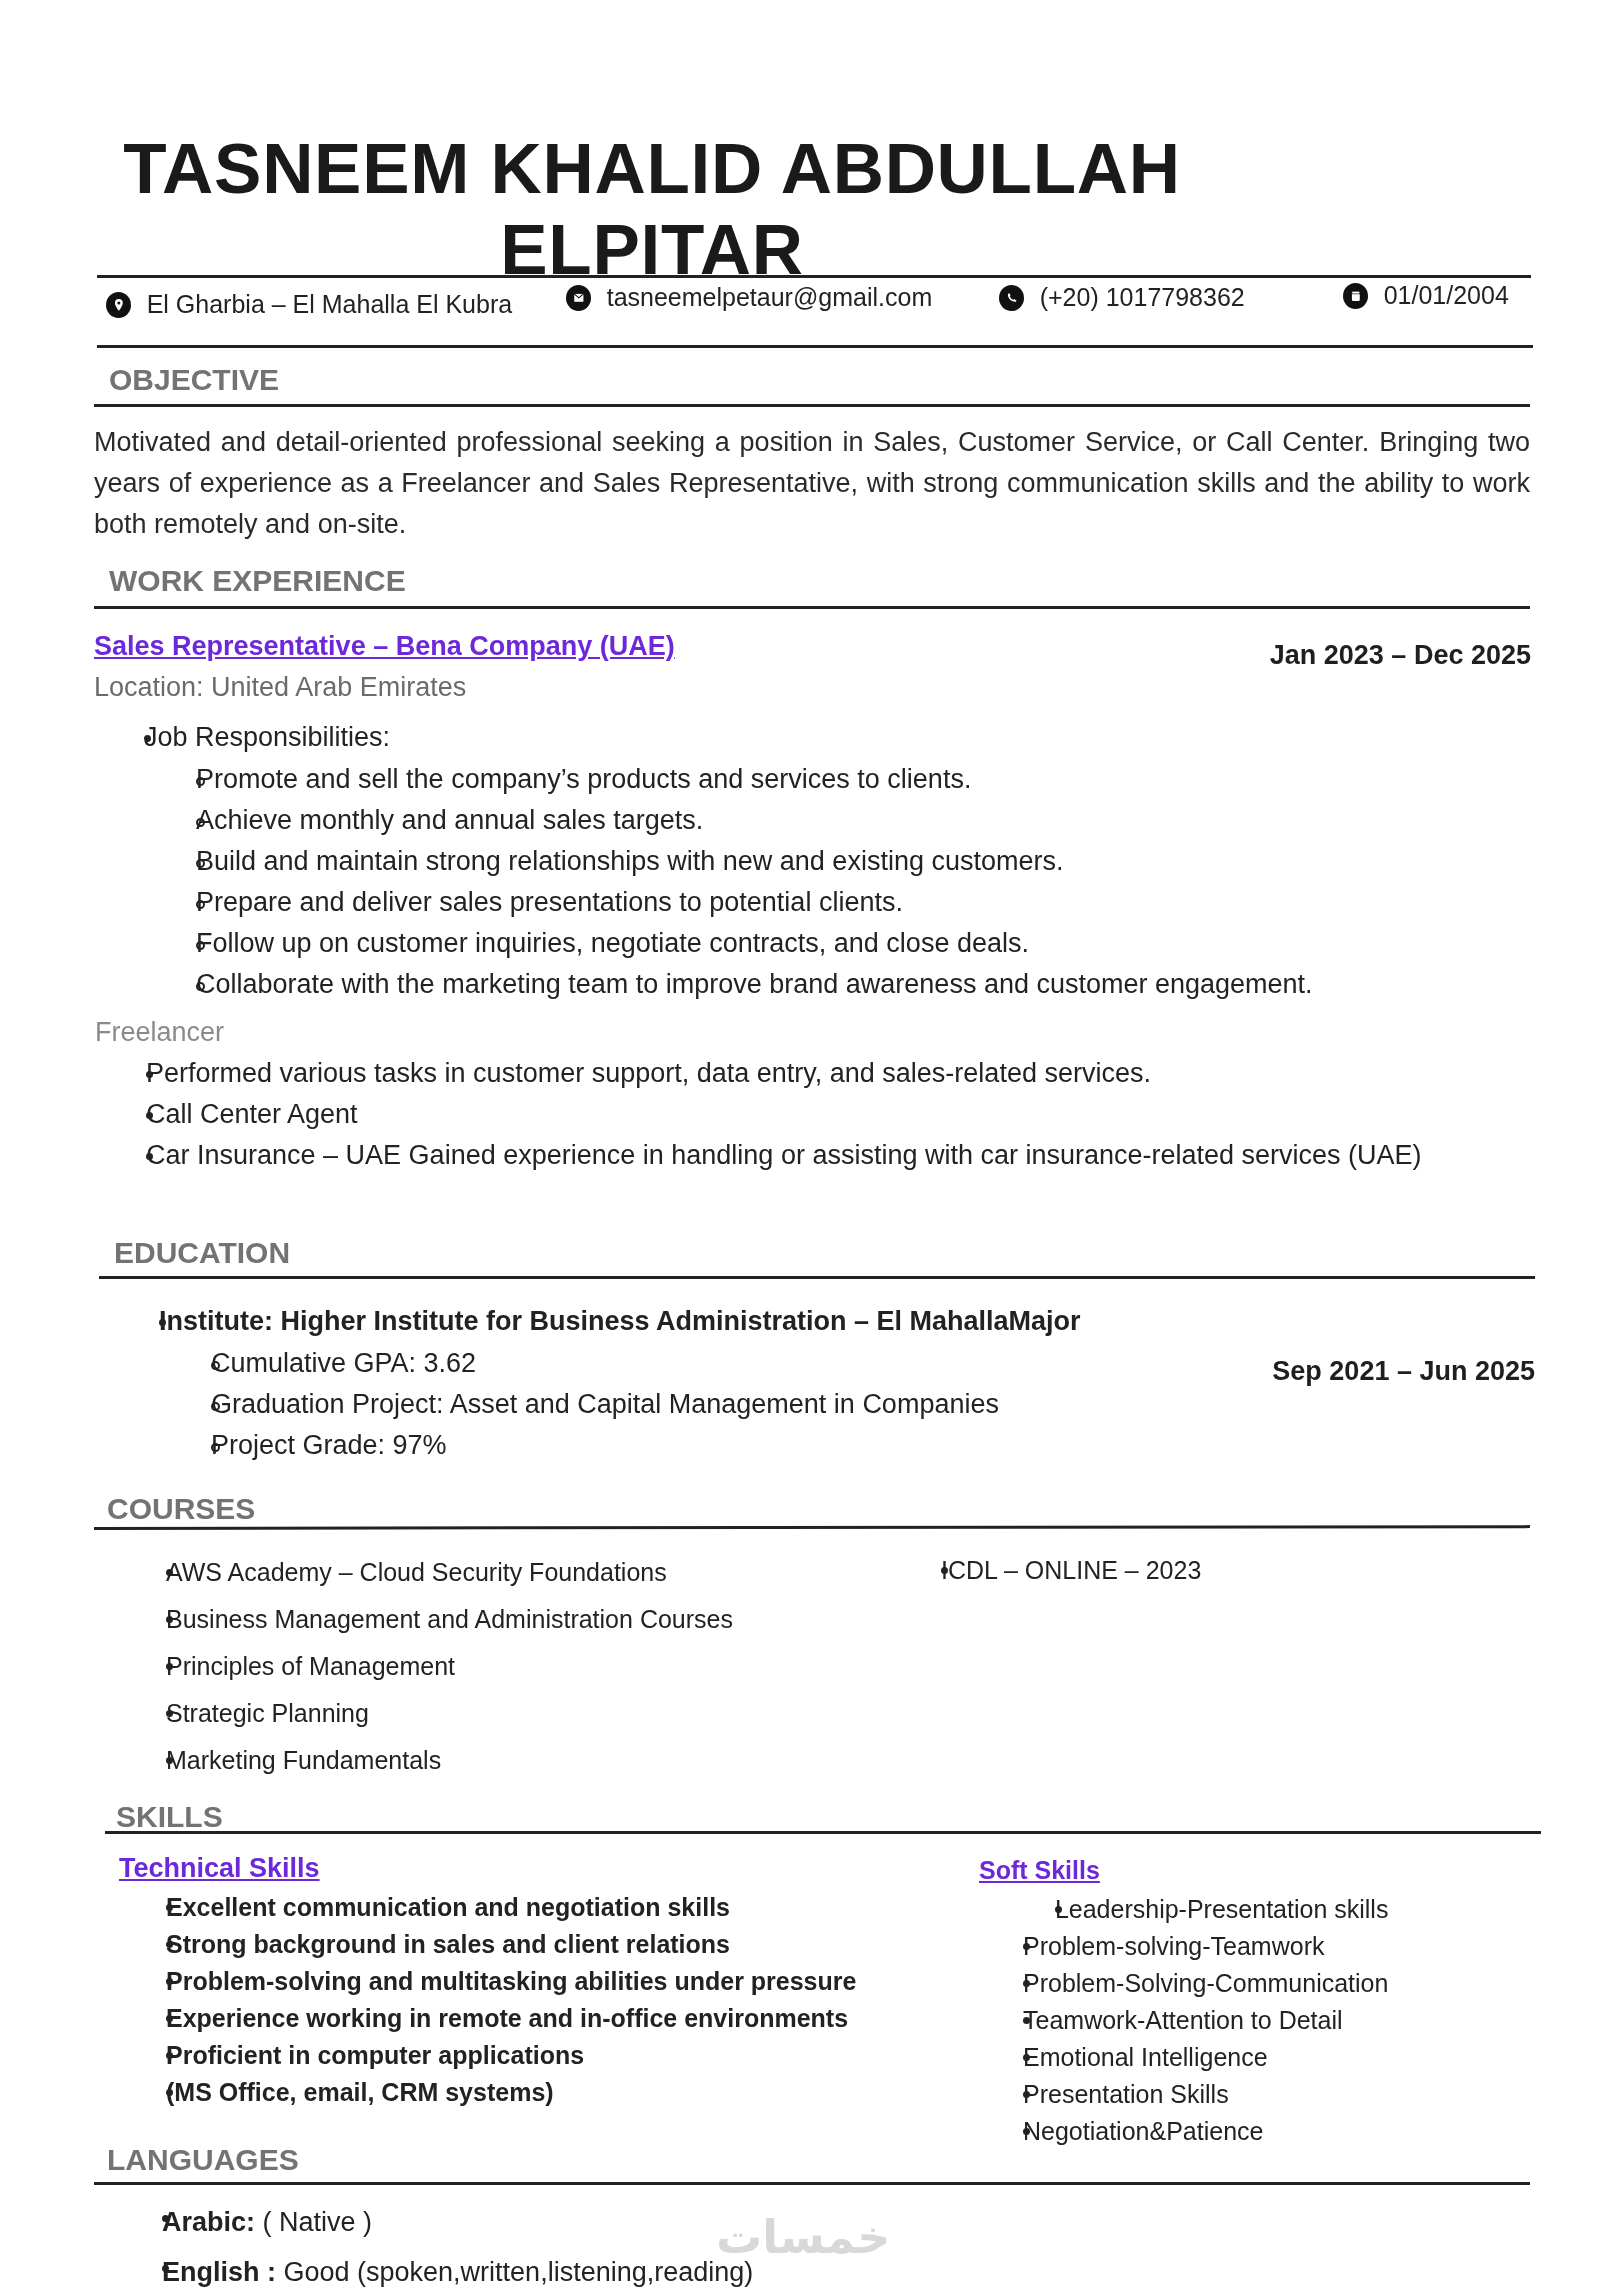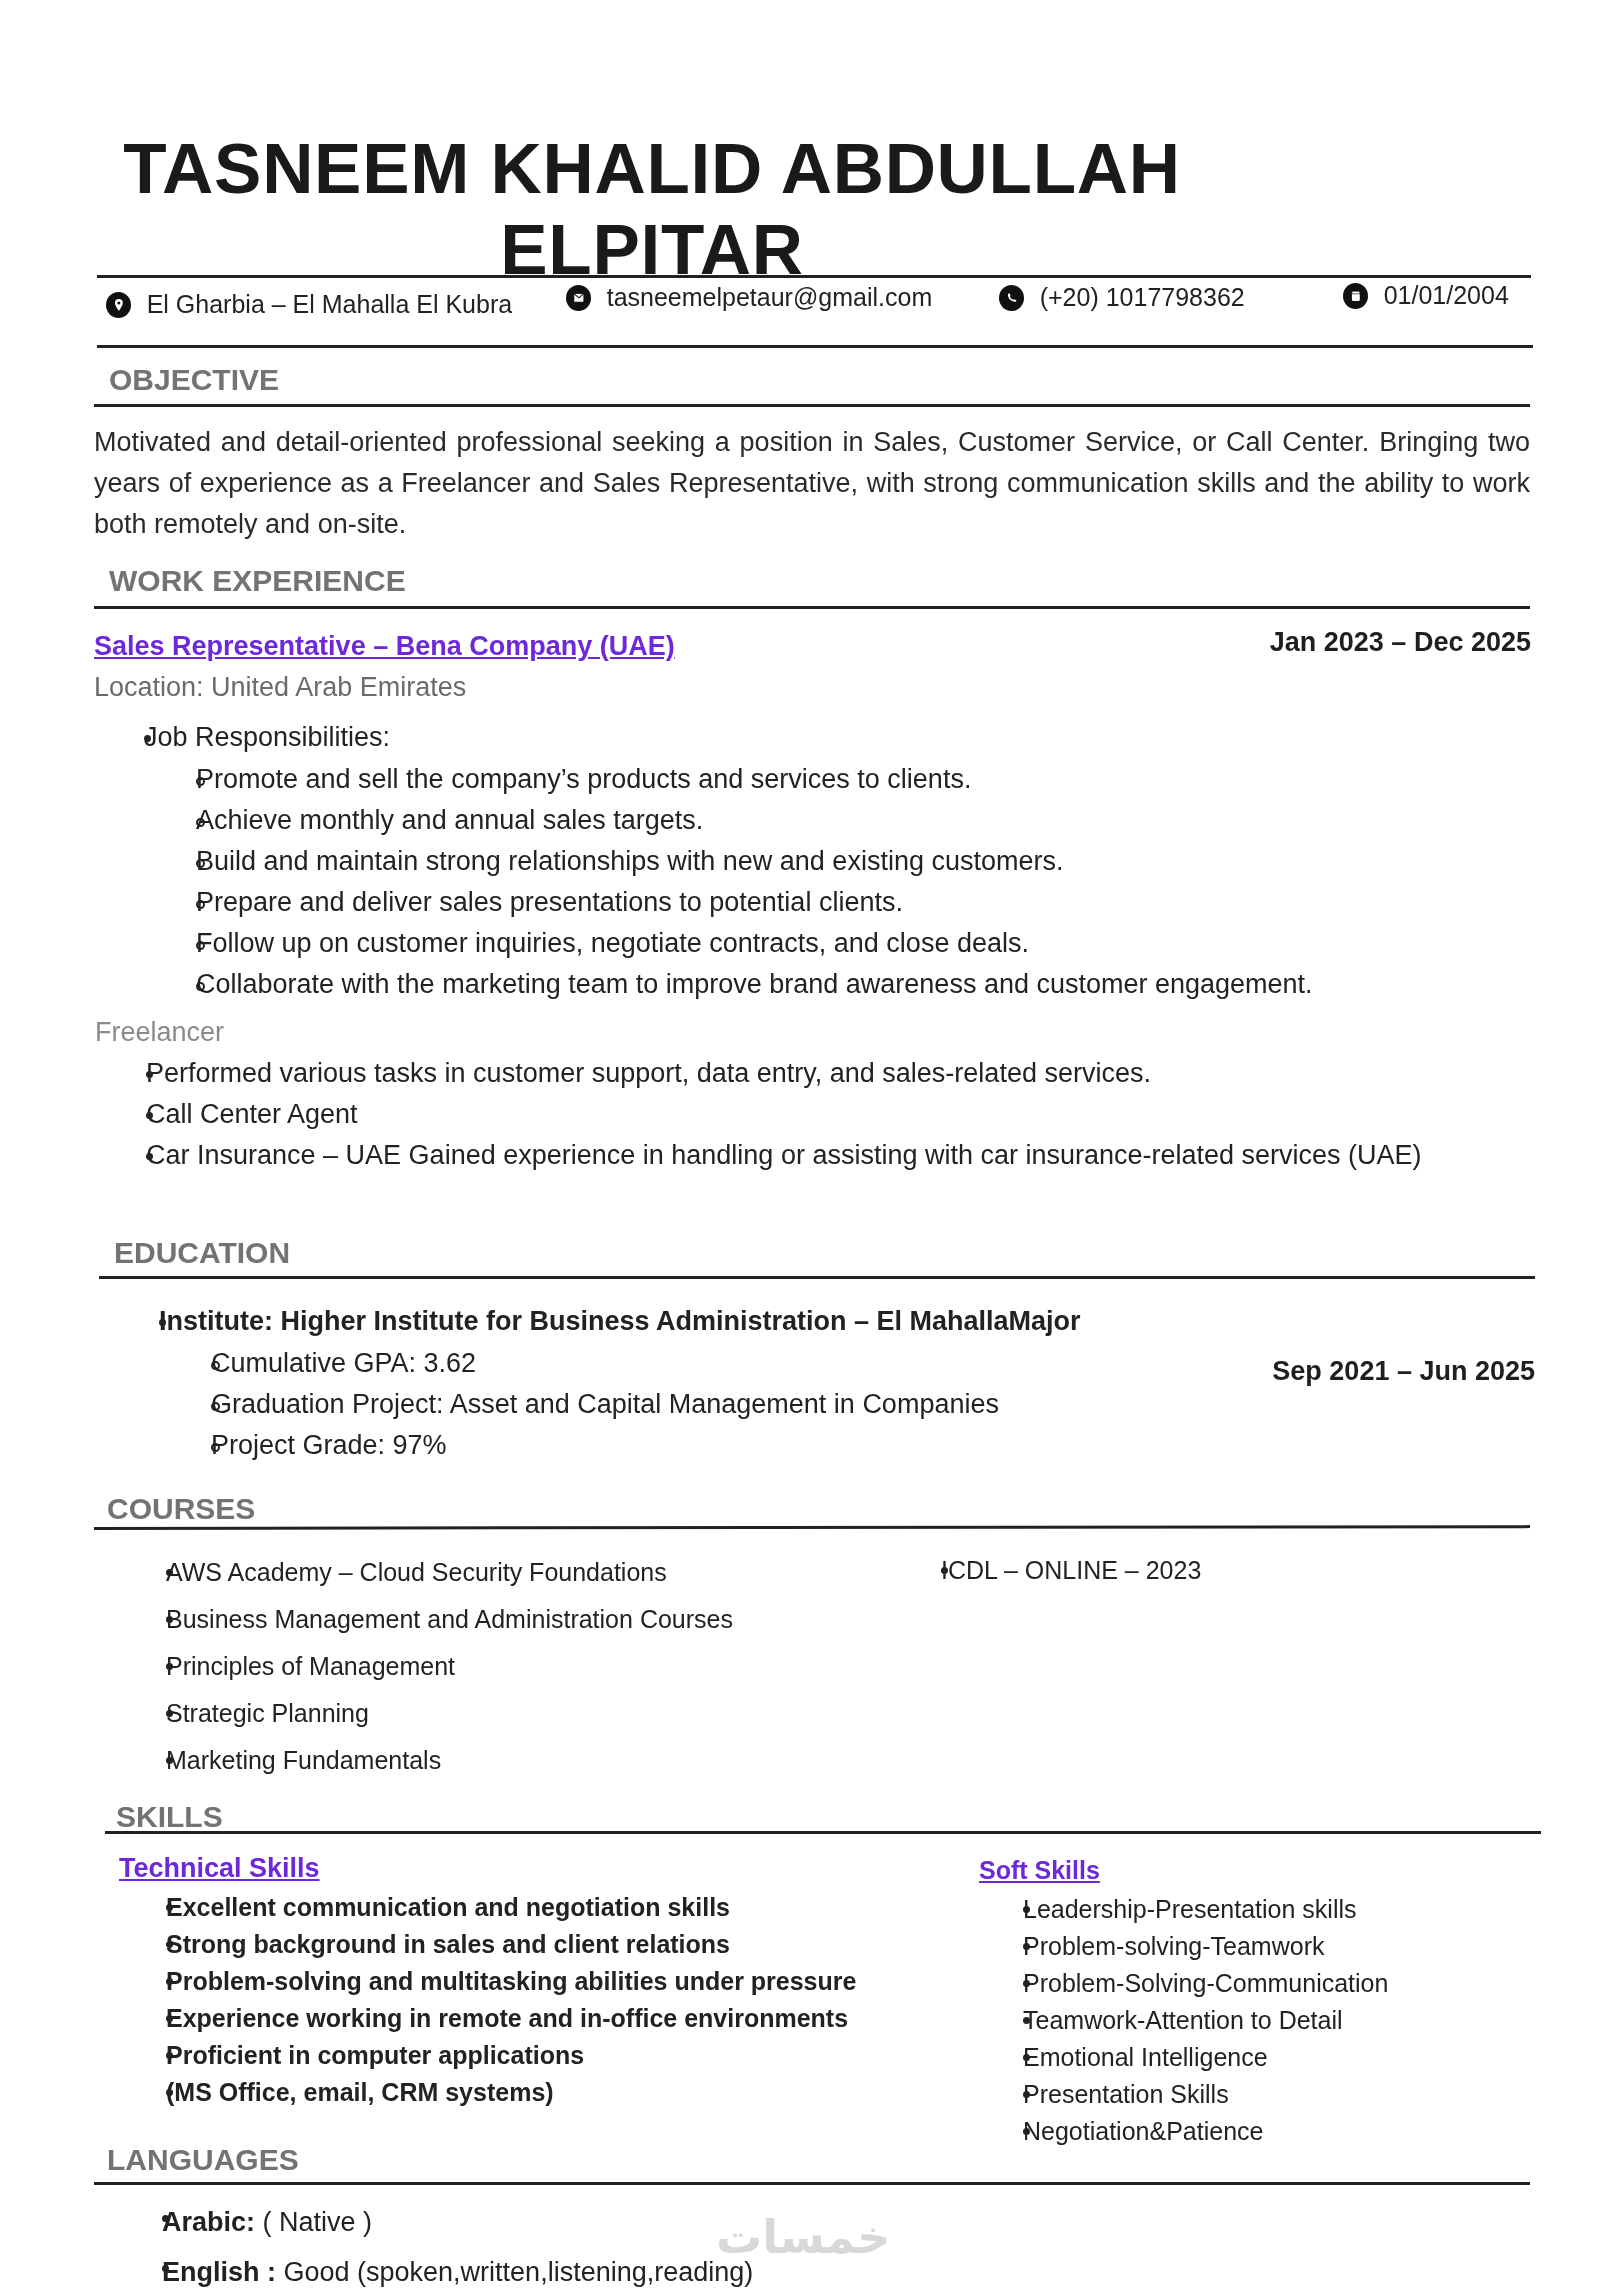--- a/index.html
+++ b/index.html
@@ -74,21 +74,21 @@
 </div>
 <div class="hr" style="left:97px; width:1436px; top:345px;"></div>
 
 <div class="sec" style="left:109px; top:363px;">OBJECTIVE</div>
 <div class="hr" style="left:94px; width:1436px; top:404px;"></div>
 <div class="para" style="top:422px;">Motivated and detail-oriented professional seeking a position in Sales, Customer Service, or Call Center. Bringing two years of experience as a Freelancer and Sales Representative, with strong communication skills and the ability to work both remotely and on-site.</div>
 
 <div class="sec" style="left:109px; top:564px;">WORK EXPERIENCE</div>
 <div class="hr" style="left:94px; width:1436px; top:606px;"></div>
 <div class="job-title" style="left:94px; top:631px;">Sales Representative – Bena Company (UAE)</div>
-<div class="date" style="right:92px; top:627px;">Jan 2023 – Dec 2025</div>
+<div class="date" style="right:92px; top:640px;">Jan 2023 – Dec 2025</div>
 <div class="muted" style="left:94px; top:672px;">Location: United Arab Emirates</div>
 
 <ul class="lst" style="left:114px; top:717px;">
   <li class="li" style="padding-left:30px;">
     <span>Job Responsibilities:</span>
   </li>
 </ul>
 <ul class="lst" style="left:166px; top:759px;">
   <li class="li circle" style="padding-left:30px;">Promote and sell the company’s products and services to clients.</li>
   <li class="li circle" style="padding-left:30px;">Achieve monthly and annual sales targets.</li>
@@ -136,21 +136,21 @@
 <ul class="lst skills bold" style="left:136px; top:1889px;">
   <li class="li" style="padding-left:30px;">Excellent communication and negotiation skills</li>
   <li class="li" style="padding-left:30px;">Strong background in sales and client relations</li>
   <li class="li" style="padding-left:30px;">Problem-solving and multitasking abilities under pressure</li>
   <li class="li" style="padding-left:30px;">Experience working in remote and in-office environments</li>
   <li class="li" style="padding-left:30px;">Proficient in computer applications</li>
   <li class="li" style="padding-left:30px;"> (MS Office, email, CRM systems)</li>
 </ul>
 <div class="job-title" style="left:979px; top:1856px; font-size:25px;">Soft Skills</div>
 <ul class="lst skills" style="left:993px; top:1891px;">
-  <li class="li" style="padding-left:30px;">Leadership-Presentation skills</li>
+  <li class="li" style="padding-left:30px;text-align:right;">Leadership-Presentation skills</li>
   <li class="li" style="padding-left:30px;">Problem-solving-Teamwork</li>
   <li class="li" style="padding-left:30px;">Problem-Solving-Communication</li>
   <li class="li" style="padding-left:30px;">Teamwork-Attention to Detail</li>
   <li class="li" style="padding-left:30px;">Emotional Intelligence</li>
   <li class="li" style="padding-left:30px;">Presentation Skills</li>
   <li class="li" style="padding-left:30px;">Negotiation&amp;Patience</li>
 </ul>
 
 <div class="sec" style="left:107px; top:2143px;">LANGUAGES</div>
 <div class="hr" style="left:94px; width:1436px; top:2182px;"></div>

